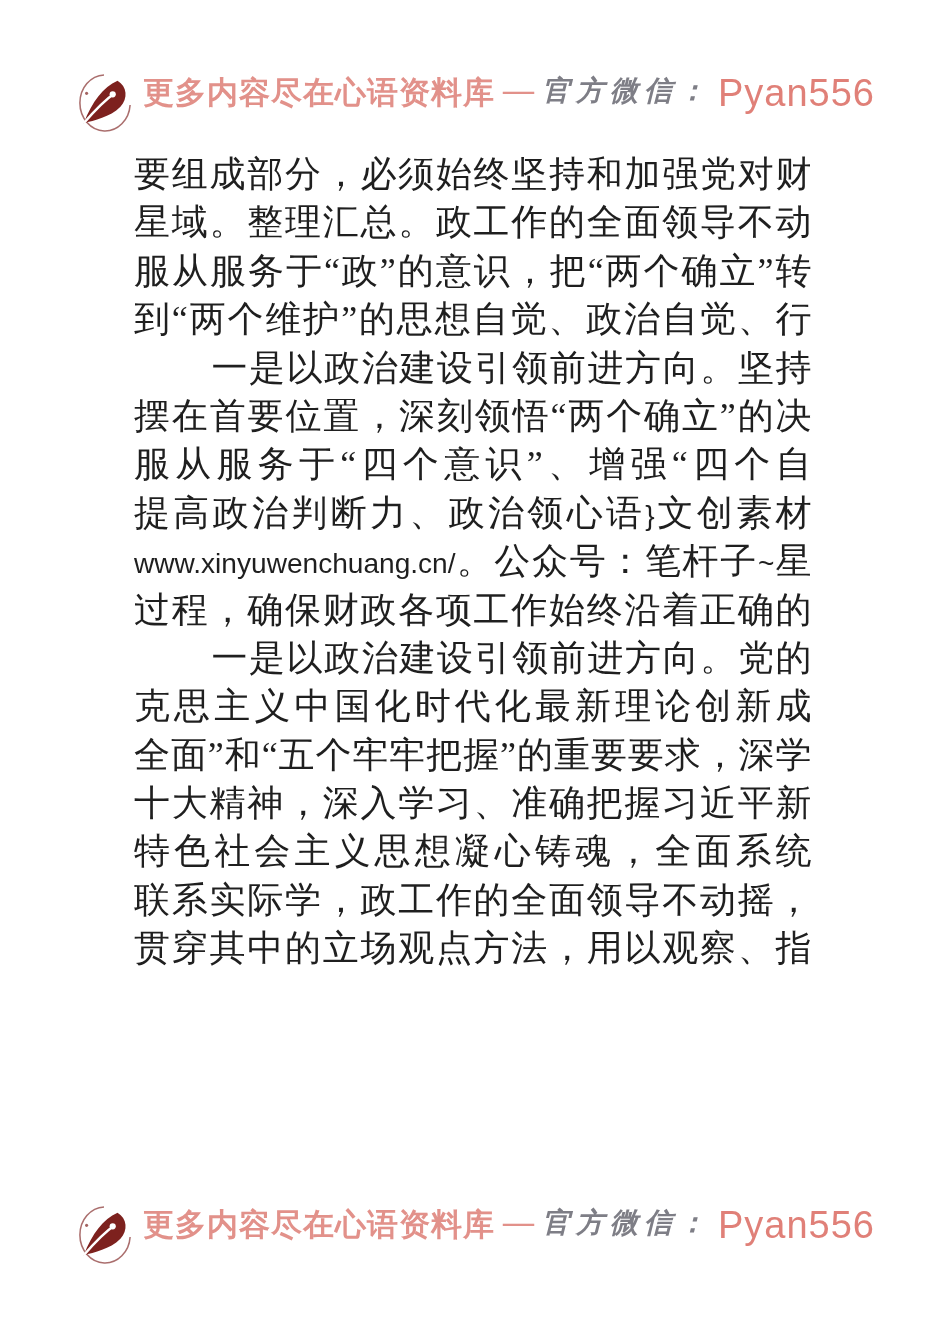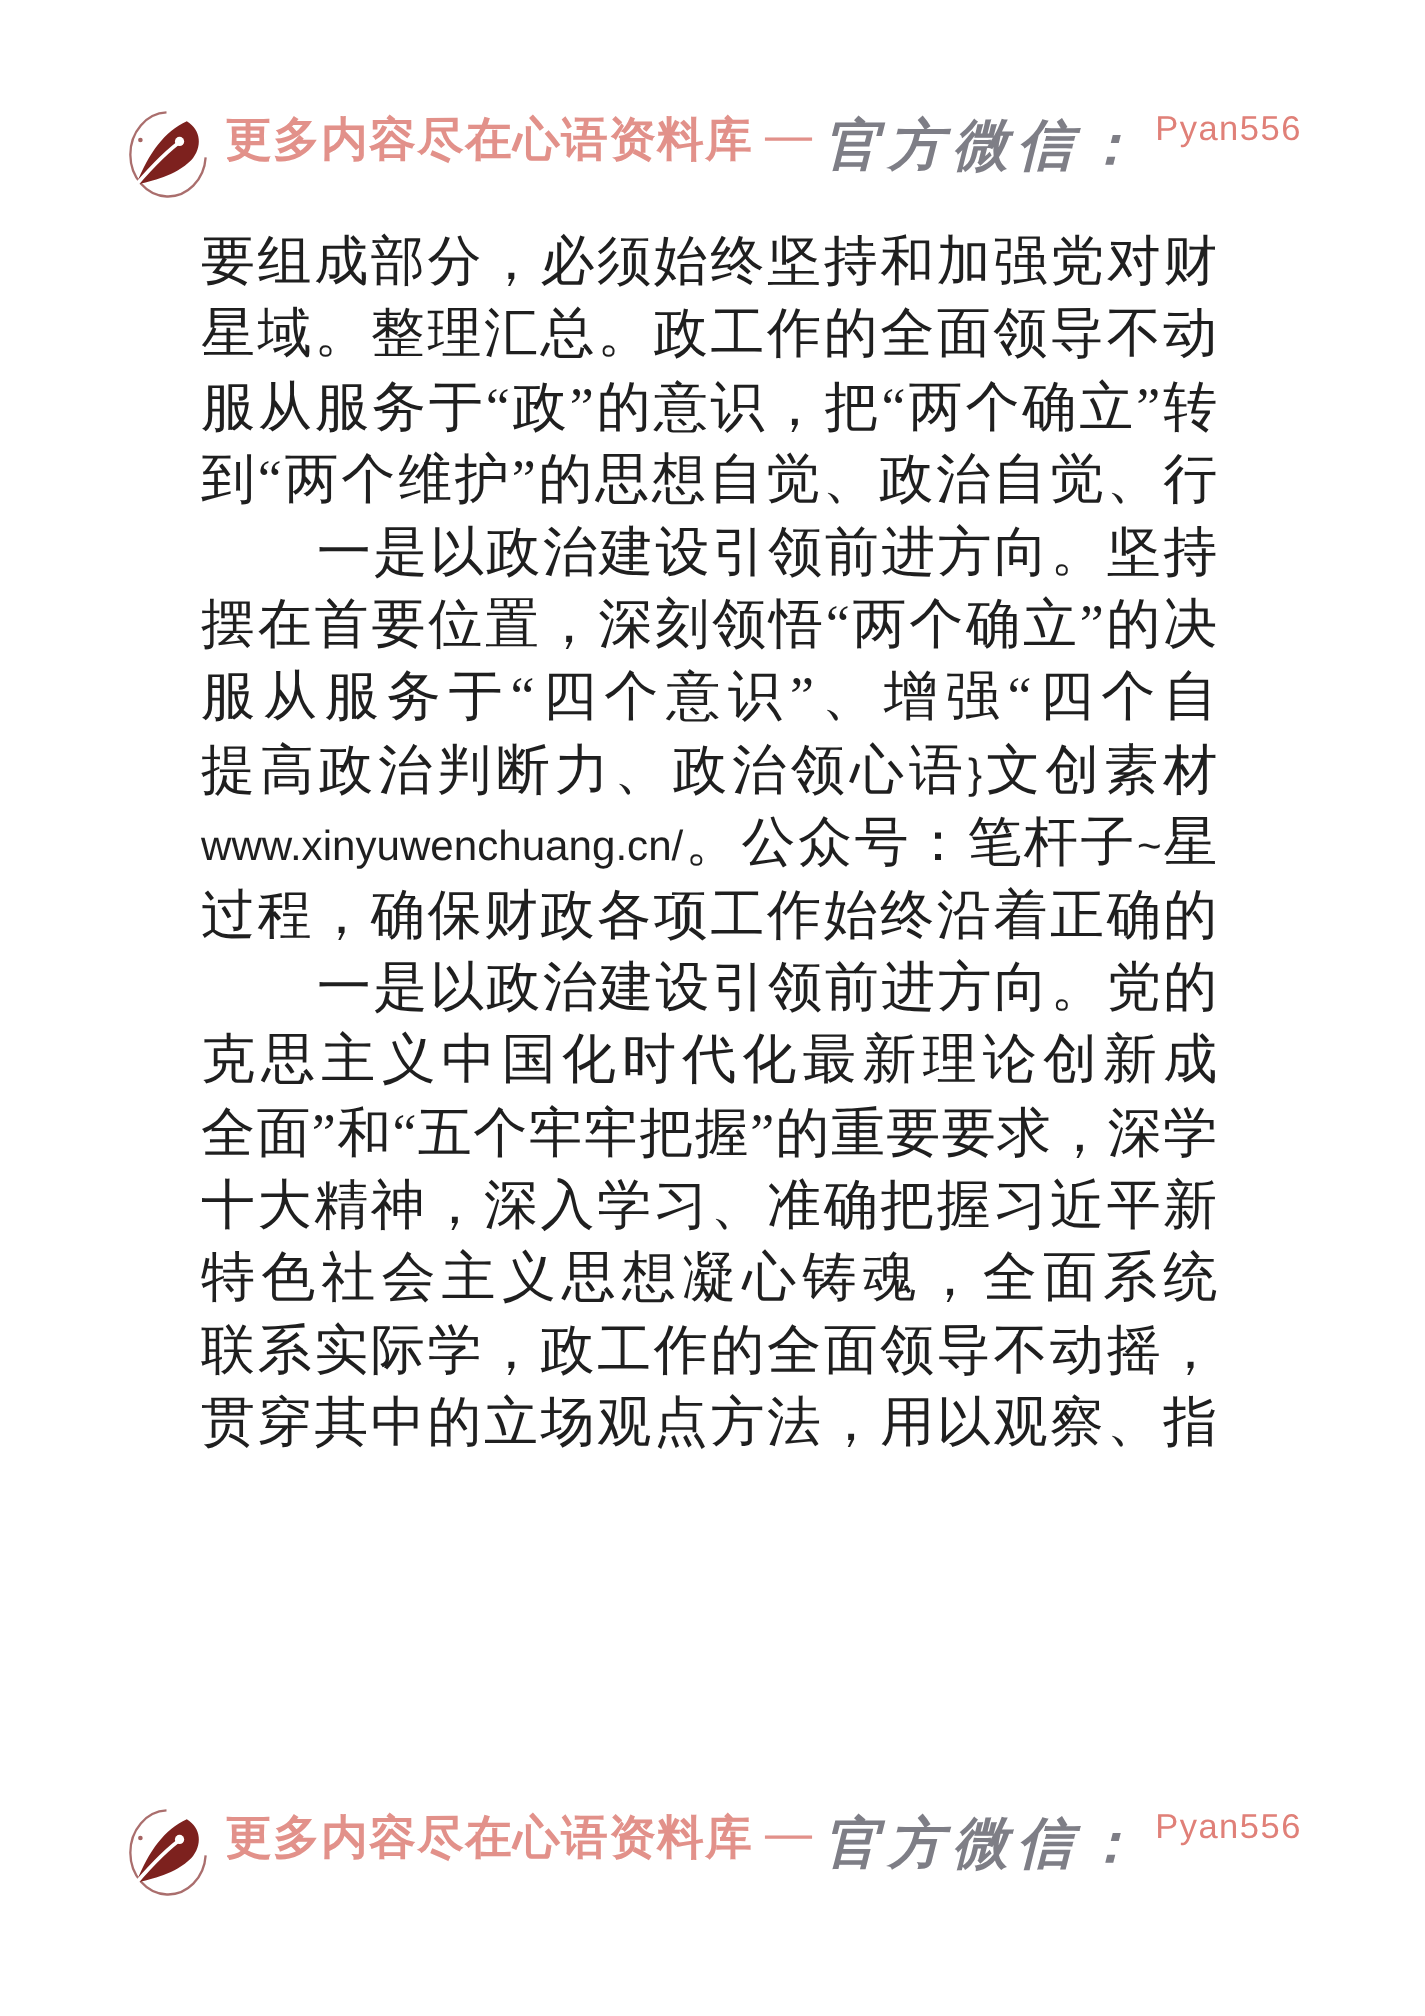--- a/index.html
+++ b/index.html
@@ -30,27 +30,27 @@
     letter-spacing:1px;
     color:var(--brand,#e2918a);
     font-family:"Liberation Serif",serif;
   }
   .wm-sep{
     font-size:31px;font-weight:bold;
     color:var(--brand,#e2918a);
     margin:0 2px;
   }
   .wm-label{
-    font-size:37px;font-weight:bold;font-style:italic;
+    font-size:28px;font-weight:bold;font-style:italic;
     letter-spacing:6px;
     color:var(--label,#7e7e86);
     font-family:"DejaVu Serif",serif;
   }
   .wm-id{
-    font-size:23px;
+    font-size:38px;
     color:var(--wxid,#e08078);
     font-family:"Liberation Sans",sans-serif;
     letter-spacing:1px;
   }
   
   .content{
     position:absolute;
     left:134px;top:150px;width:678px;
     color:var(--ink,#1f1f1f);
   }

